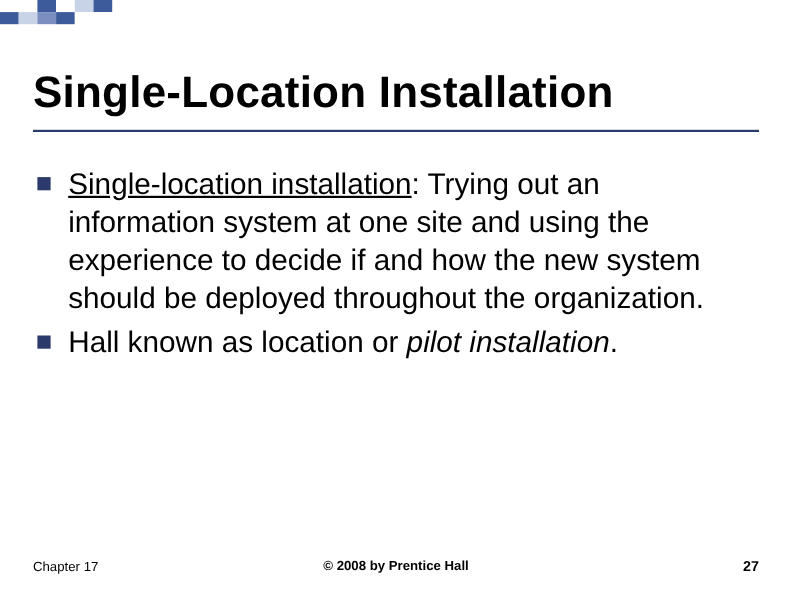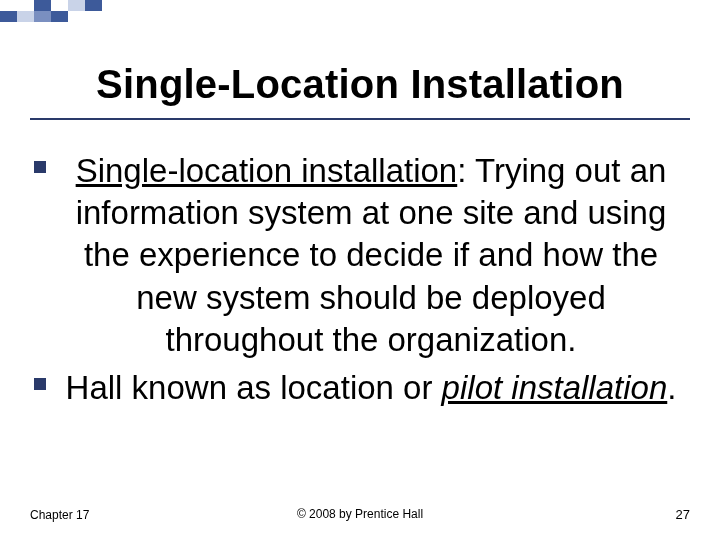--- a/index.html
+++ b/index.html
@@ -1,36 +1,36 @@
 <!DOCTYPE html>
 <html><head>
 <meta charset="utf-8">
 <style>
   * { margin: 0; padding: 0; box-sizing: border-box; }
   html, body { width: 720px; height: 540px; background: #ffffff; font-family: Arial, Helvetica, sans-serif; color: #000; }
-  .slide { position: relative; width: 720px; height: 540px; text-align: center; }
+  .slide { position: relative; width: 720px; height: 540px; }
   .decor { position: absolute; top: 0; left: 0; width: 180px; height: 22px; }
   .decor .row { display: flex; }
   .decor .sq { width: 17px; height: 11px; }
   .c-blank { background: #ffffff; }
   .c-dark  { background: #3d5a9a; }
   .c-mid   { background: #7a8fc0; }
   .c-light { background: #c9d3e8; }
   .title { position: absolute; top: 62px; left: 30px; right: 30px; font-size: 40px; letter-spacing: 0.2px; }
   .hr { position: absolute; top: 118px; left: 30px; right: 30px; height: 2px; background: #2a3a6a; }
   .body { position: absolute; top: 150px; left: 62px; right: 40px; }
   .item { position: relative; margin-bottom: 6px; }
   .bullet { position: absolute; left: -28px; top: 11px; width: 12px; height: 12px; background: #2a3a6a; }
-  .text { font-size: 33px; line-height: 1.28; }
+  .text { font-size: 27px; line-height: 1.28; }
   .u { text-decoration: underline; }
-  .ui { text-decoration: underline; font-style: italic; margin-top: 29px; }
+  .ui { font-style: italic; margin-top: 29px; }
   .footer { position: absolute; bottom: 18px; left: 30px; right: 30px; display: flex; justify-content: space-between; align-items: baseline; font-size: 12px; }
   .footer .left { }
-  .footer .center { position: absolute; left: 50%; transform: translateX(-50%); }
-  .footer .right { font-weight: normal; font-size: 13px; }
+  .footer .center { position: absolute; left: 50%; transform: translateX(-50%); font-weight: bold; }
+  .footer .right { font-weight: bold; font-size: 13px; }
 </style>
 </head>
 <body>
 
 <div class="slide">
 
   <div class="decor">
     <div class="row">
       <div class="sq c-blank"></div>
         <div class="sq c-blank"></div>

